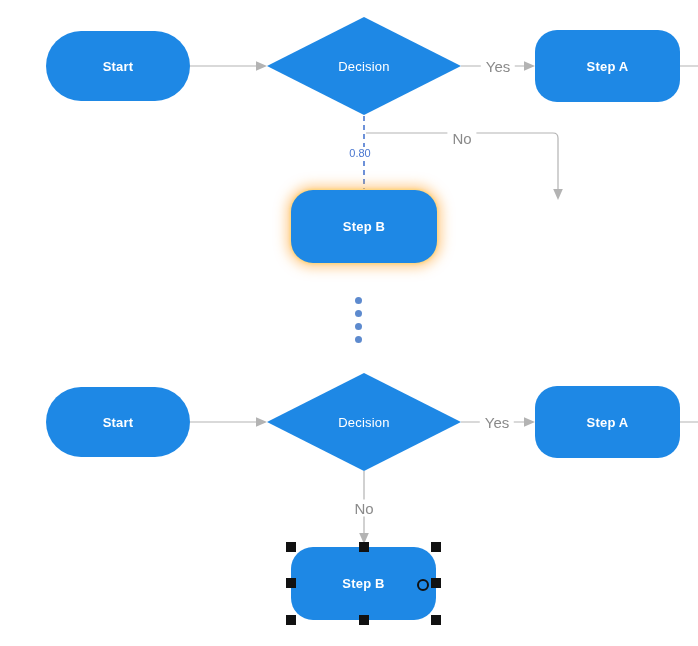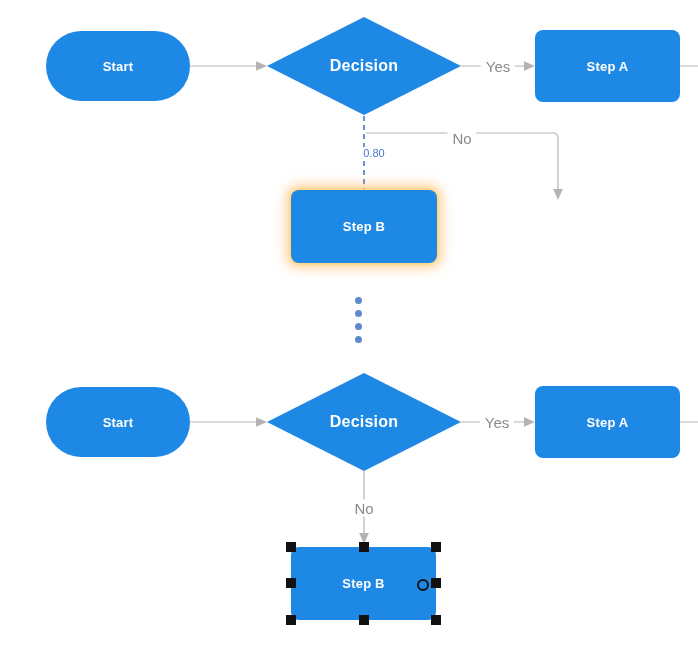--- a/index.html
+++ b/index.html
@@ -14,25 +14,25 @@
   .link { stroke:var(--link-gray,#b3b3b3); stroke-width:1.2; fill:none; }
   .link-dashed { stroke:var(--link-blue,#4a77d0); stroke-width:1.6; stroke-dasharray:5 4; fill:none; }
   .arrow { fill:var(--link-gray,#b3b3b3); stroke:none; }
   .diamond { fill:var(--node-blue,#1e88e5); stroke:none; }
   .node {
     position:absolute; display:flex; align-items:center; justify-content:center;
     background:var(--node-blue,#1e88e5); color:var(--node-text,#ffffff);
     font-size:13px; font-weight:600; letter-spacing:.2px;
   }
   .stadium { border-radius:36px; }
-  .rounded { border-radius:8px; }
+  .rounded { border-radius:22px; }
   .glow { box-shadow: 0 0 3px 1px rgba(255,210,110,.95), 0 0 12px 5px rgba(255,165,50,.5); }
   .diamond-label {
     position:absolute; display:flex; align-items:center; justify-content:center;
-    color:var(--node-text,#ffffff); font-size:16px; font-weight:700; letter-spacing:.2px;
+    color:var(--node-text,#ffffff); font-size:13px; font-weight:400; letter-spacing:.2px;
     background:transparent; pointer-events:none;
   }
   .edge-label {
     position:absolute; transform:translate(-50%,-50%);
     background:var(--canvas-bg,#ffffff); padding:0 5px;
     color:var(--label-gray,#8a8a8a); font-size:15px; white-space:nowrap;
   }
   .edge-label.blue { color:var(--link-blue,#4a77d0); font-size:11px; padding:0 3px; }
   .dots { position:absolute; left:327px; top:297px; display:flex; flex-direction:column; gap:6px; }
   .dot { width:7px; height:7px; border-radius:50%; background:var(--dots-blue,#5d8ace); }
@@ -76,21 +76,21 @@
   <div class="diamond-label" style="left:239px; top:17px; width:194px; height:98px;">Decision</div>
   <div class="node rounded" style="left:507px; top:30px; width:145px; height:72px;">
     <span>Step A</span>
   </div>
   <div class="node rounded glow" style="left:263px; top:190px; width:146px; height:73px;">
     <span>Step B</span>
   </div>
 
   <span class="edge-label" style="left:470px; top:66px;">Yes</span>
   <span class="edge-label" style="left:434px; top:138px;">No</span>
-  <span class="edge-label blue" style="left:346px; top:153px;">0.80</span>
+  <span class="edge-label blue" style="left:332px; top:153px;">0.80</span>
 
   <div class="dots">
       <span class="dot"></span>
       <span class="dot"></span>
       <span class="dot"></span>
       <span class="dot"></span>
     </div>
 
   <div class="node stadium" style="left:18px; top:387px; width:144px; height:70px;">
     <span>Start</span>

